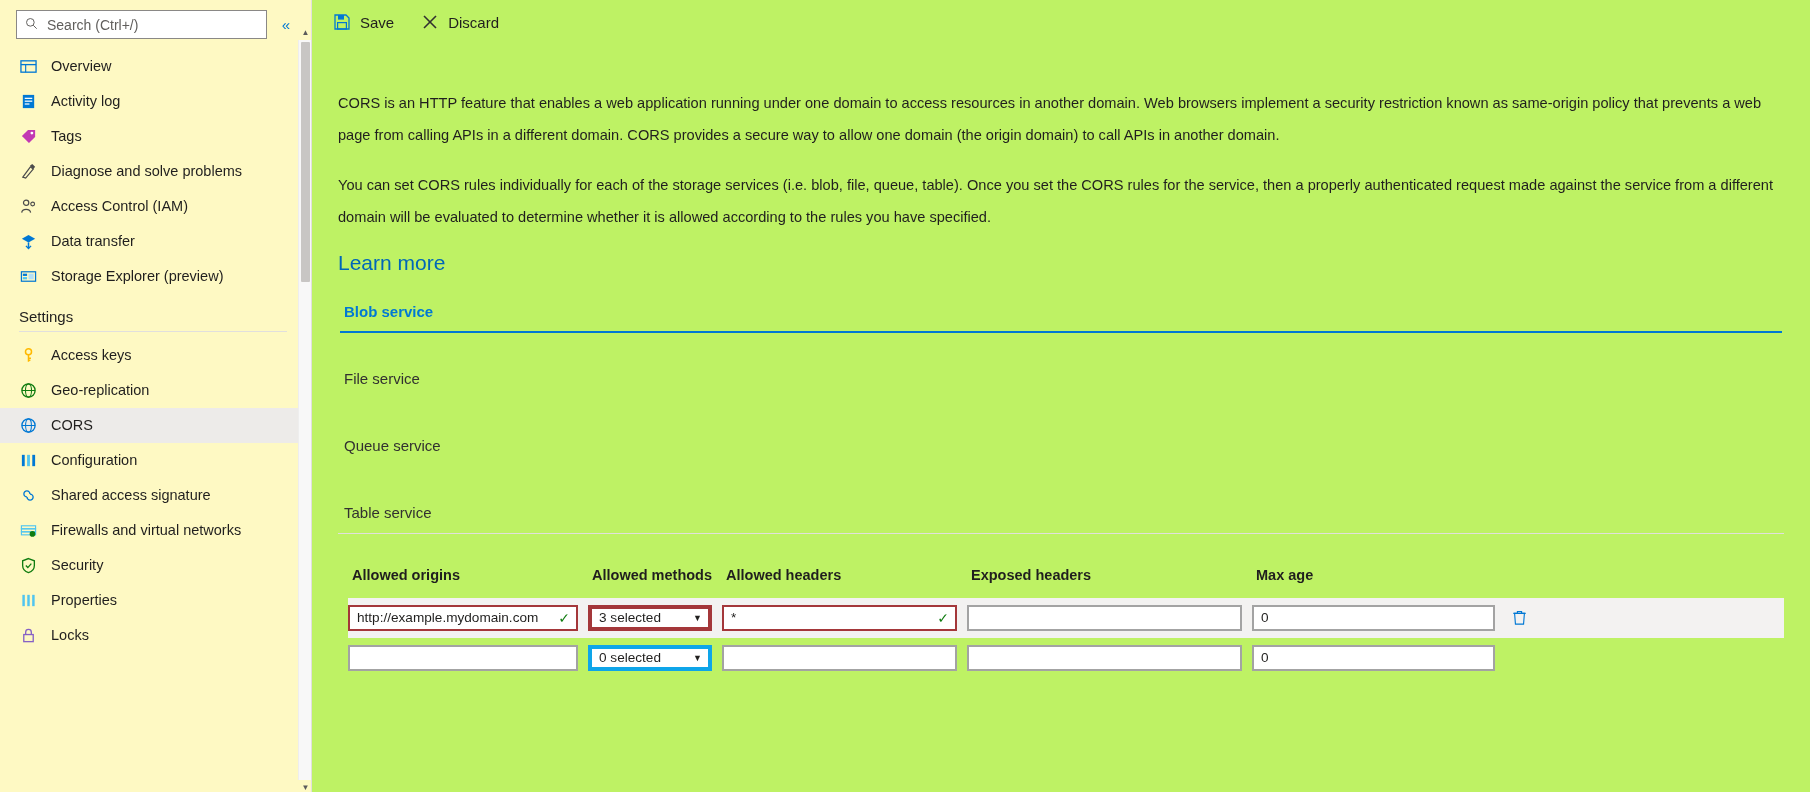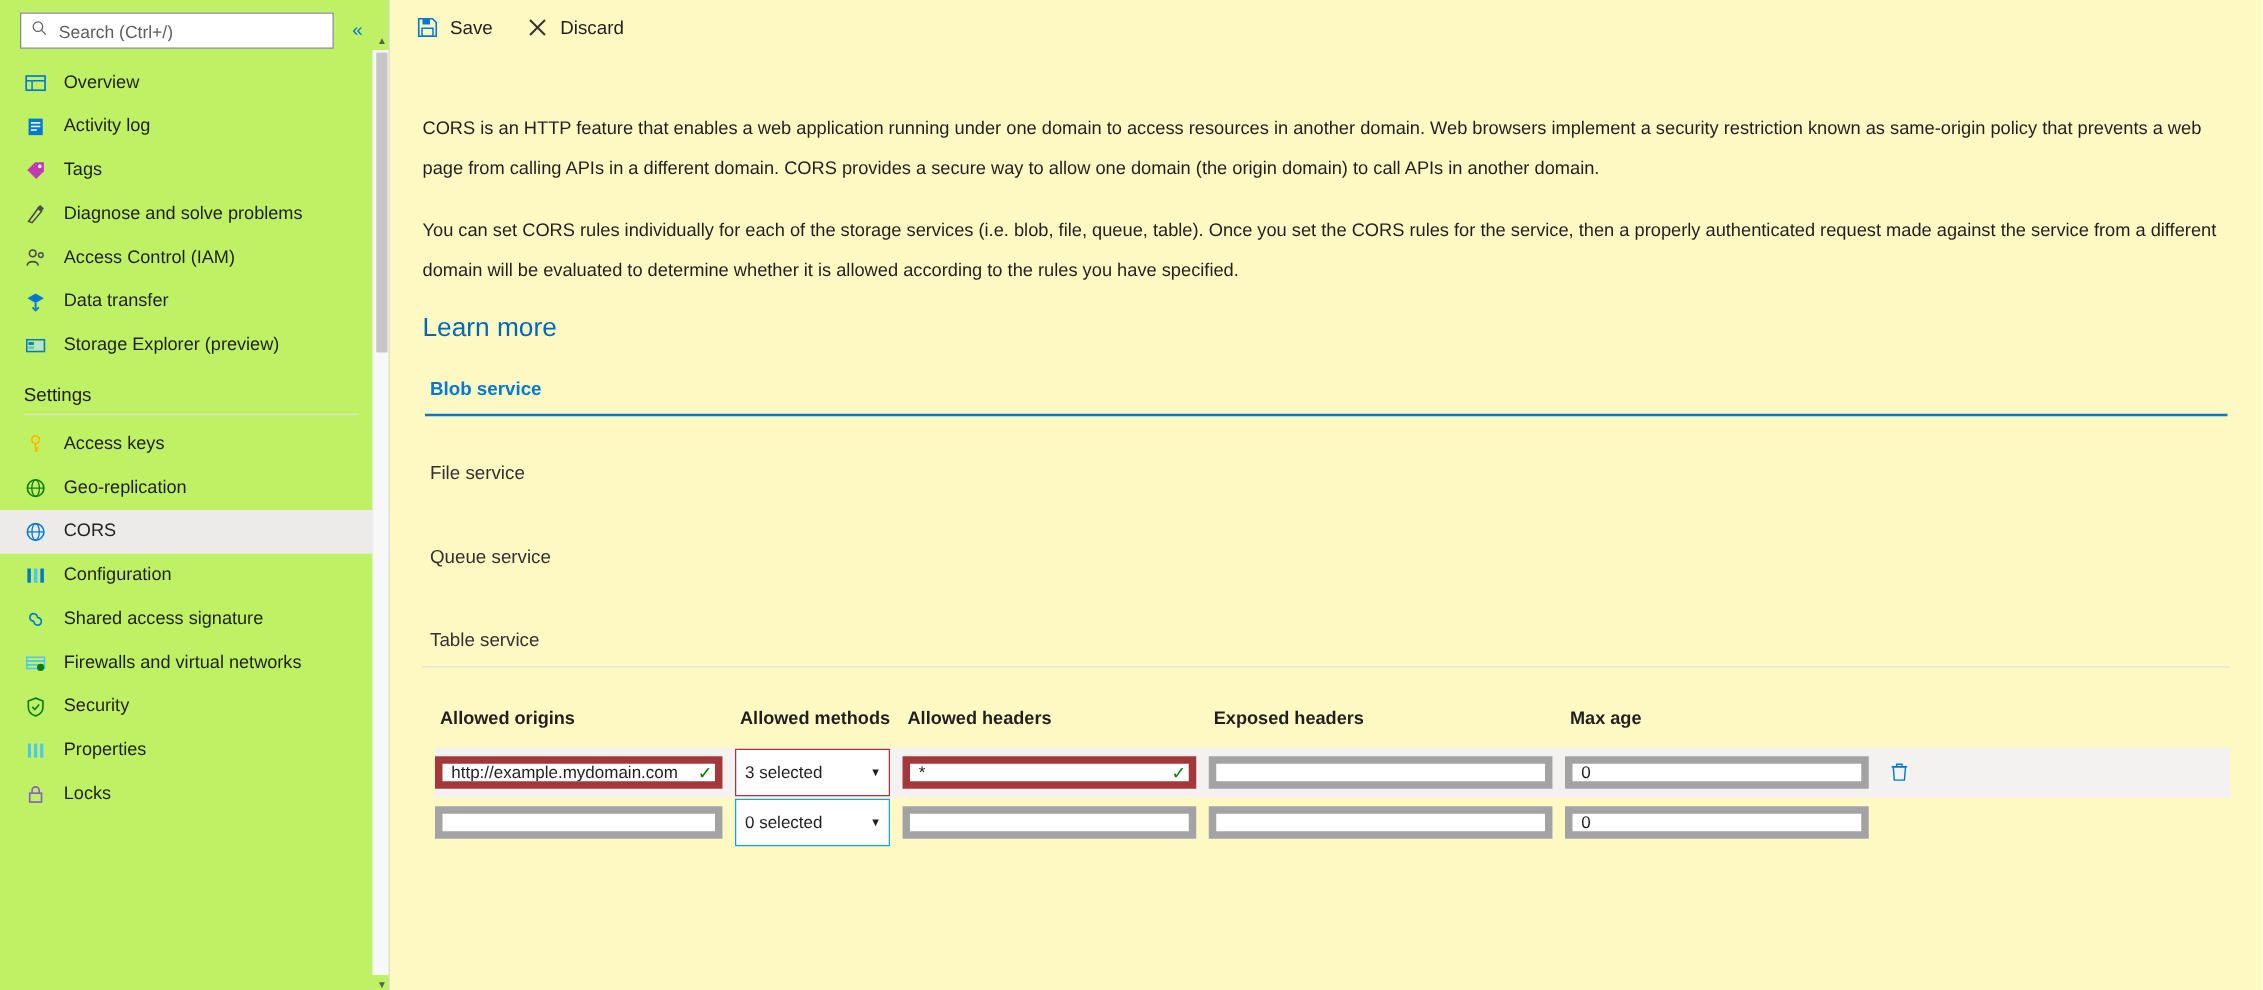--- a/index.html
+++ b/index.html
@@ -11,21 +11,21 @@
     color: #1b1a19;
     overflow: hidden;
   }
   .app { display: flex; width: 1810px; height: 792px; }
 
   
   .sidebar {
     width: 312px;
     min-width: 312px;
     height: 792px;
-    background: #bef264;
+    background: #fef9c3;
     border-right: 1px solid #e1dfdd;
     position: relative;
     overflow: hidden;
   }
   .search-row {
     display: flex;
     align-items: center;
     padding: 10px 12px 8px 16px;
   }
   .search-box {
@@ -108,21 +108,21 @@
     font-size: 8px; color: #5b5b5b;
   }
   .sb-arrow.up { top: -14px; }
   .sb-arrow.down { bottom: -14px; }
 
   
   .main {
     flex: 1;
     height: 792px;
     position: relative;
-    background: #fef9c3;
+    background: #bef264;
     overflow: hidden;
   }
   .command-bar {
     display: flex;
     align-items: center;
     height: 44px;
     padding-left: 18px;
     gap: 22px;
   }
   .cmd-btn {
@@ -195,42 +195,42 @@
     margin-bottom: 8px;
   }
   .grid-head > div { padding-left: 4px; }
   .grid-row { height: 40px; }
   .grid-row.active { background: #f3f2f1; }
 
   .cell { padding-right: 10px; position: relative; }
   .txtfield {
     width: 100%;
     height: 26px;
-    border: 6px solid #a3a3a3;
+    border: 2px solid #a3a3a3;
     background: #ffffff;
     font-family: "Liberation Sans", sans-serif;
     font-size: 13.6px;
     color: #201f1e;
     padding: 0 24px 0 7px;
     outline: none;
   }
   .txtfield.valid { border-color: #a4373a; }
   .txtfield.plain { padding-right: 7px; }
   .check {
     position: absolute;
     right: 18px; top: 50%;
     transform: translateY(-50%);
     color: #107c10;
     font-size: 14px;
     pointer-events: none;
   }
   .combo {
     width: 100%;
-    height: 38px;
-    border: 1px solid #0ea5e9;
+    height: 26px;
+    border: 4px solid #0ea5e9;
     background: #ffffff;
     display: flex;
     align-items: center;
     justify-content: space-between;
     padding: 0 6px 0 7px;
     font-size: 13.6px;
     color: #201f1e;
     cursor: pointer;
     text-align: center;
   }

